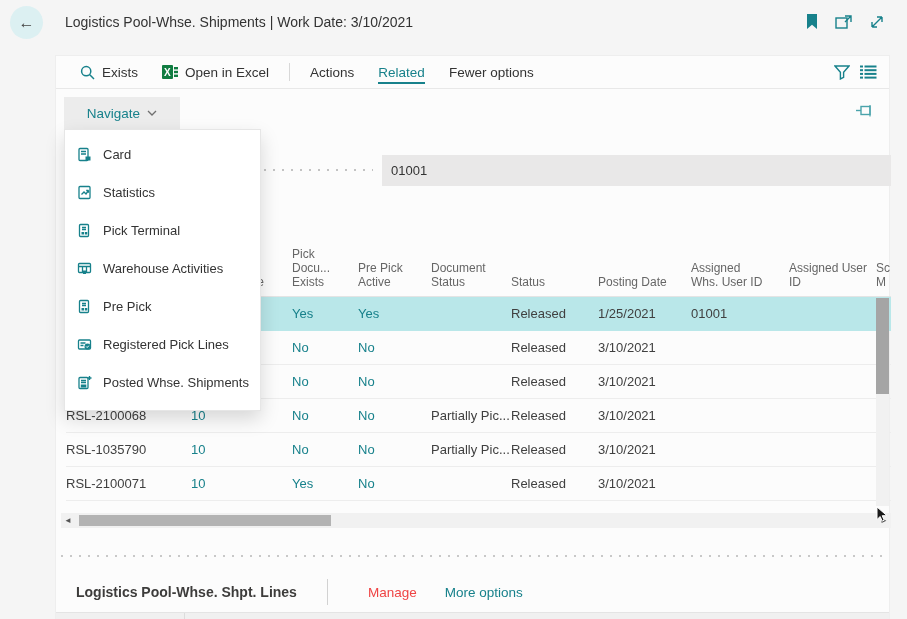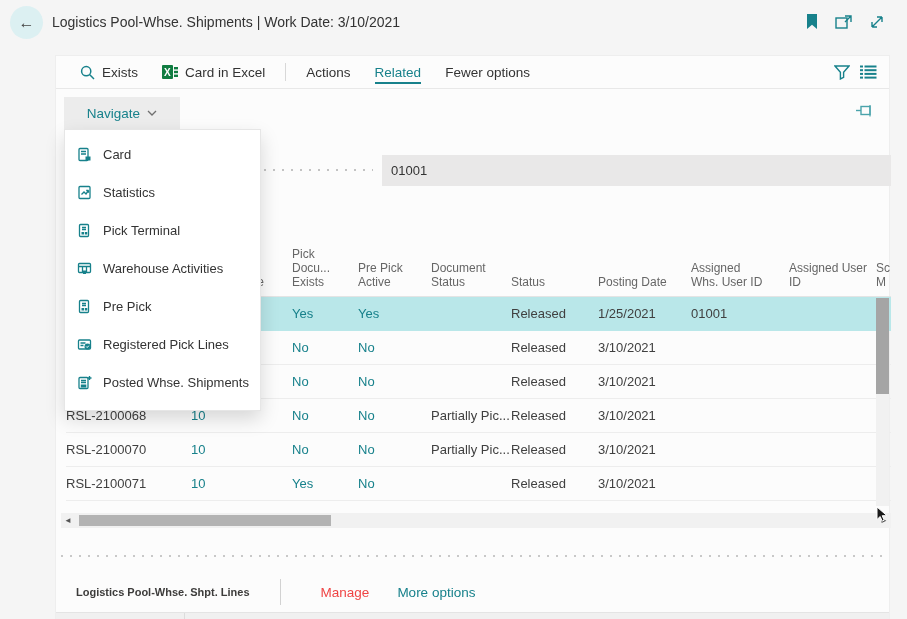--- a/index.html
+++ b/index.html
@@ -12,21 +12,21 @@
     overflow:hidden;
   }
 
   
   .topbar { position:absolute; left:0; top:0; width:907px; height:46px; }
   .back-btn {
     position:absolute; left:10px; top:6px; width:33px; height:33px;
     border-radius:50%; background:#dcf0f2; border:none;
     font-size:16px; color:#444; cursor:pointer; line-height:33px; text-align:center;
   }
-  .page-title { position:absolute; left:52px; top:0; height:44px; line-height:44px; font-size:14px; color:#333; }
+  .page-title { position:absolute; left:65px; top:0; height:44px; line-height:44px; font-size:14px; color:#333; }
   .topbar-icons { position:absolute; right:22px; top:13px; display:flex; gap:16px; align-items:center; }
   .icon-btn { background:none; border:none; cursor:pointer; color:#17818b; display:flex; align-items:center; }
 
   
   .card {
     position:absolute; left:55px; top:55px; width:835px; height:564px;
     background:#fcfcfc; border:1px solid #eeeeee; border-bottom:none;
   }
 
   
@@ -93,21 +93,21 @@
   .hthumb { position:absolute; left:4px; top:2px; width:252px; height:11px; background:#b3b3b3; }
 
   
   .dotted-sep {
     position:absolute; left:5px; top:499px; width:828px; height:2px;
     background:repeating-linear-gradient(90deg,#c8c8c8 0 2px,transparent 2px 9px);
   }
 
   
   .lines-head { position:absolute; left:20px; top:518px; height:36px; display:flex; align-items:center; }
-  .lines-title { font-size:11px; font-weight:bold; color:#3d3c3b; }
+  .lines-title { font-size:14px; font-weight:bold; color:#3d3c3b; }
   .lines-sep { width:1px; height:26px; background:#d2d2d2; margin:0 26px 0 30px; }
   .lines-btn { background:none; border:none; font-size:13.5px; cursor:pointer;
                font-family:"Liberation Sans", sans-serif; padding:0 14px; }
   .manage { color:#ef4444; }
   .more { color:#17818b; }
   .bottom-strip { position:absolute; left:0; top:556px; width:100%; height:8px;
                   background:#f0f0f0; border-top:1px solid #e4e4e4; }
   .bottom-strip .seg { position:absolute; left:128px; top:0; width:1px; height:8px; background:#dcdcdc; }
 
   
@@ -168,21 +168,21 @@
     <button class="ab-item">
       <span class="mi-icon">
         <svg width="16" height="16" viewBox="0 0 16 16">
           <rect x="0" y="1" width="11" height="14" rx="1" fill="#107c41"></rect>
           <text x="2" y="12" font-size="10" font-family="Liberation Sans, sans-serif" font-weight="bold" fill="#fff">X</text>
           <rect x="12" y="3" width="4" height="2.4" fill="#107c41"></rect>
           <rect x="12" y="6.8" width="4" height="2.4" fill="#107c41"></rect>
           <rect x="12" y="10.6" width="4" height="2.4" fill="#107c41"></rect>
         </svg>
       </span>
-      <span>Card in Excel</span>
+      <span>Open in Excel</span>
     </button>
     <span class="ab-sep"></span>
     <button class="ab-item">
       <span>Actions</span>
     </button>
     <button class="ab-item ab-related">
       <span>Related</span>
     </button>
     <button class="ab-item">
       <span>Fewer options</span>
@@ -323,21 +323,21 @@
       <div class="c link">No</div>
         <div class="c link">No</div>
       <div class="c">Partially Pic...</div>
         <div class="c">Released</div>
       <div class="c">3/10/2021</div>
         <div class="c"></div>
       <div class="c"></div>
         <div class="c"></div>
     </div>
     <div class="gr">
-      <div class="c">RSL-2100070</div>
+      <div class="c">RSL-1035790</div>
         <div class="c link">10</div>
       <div class="c link">No</div>
         <div class="c link">No</div>
       <div class="c">Partially Pic...</div>
         <div class="c">Released</div>
       <div class="c">3/10/2021</div>
         <div class="c"></div>
       <div class="c"></div>
         <div class="c"></div>
     </div>

